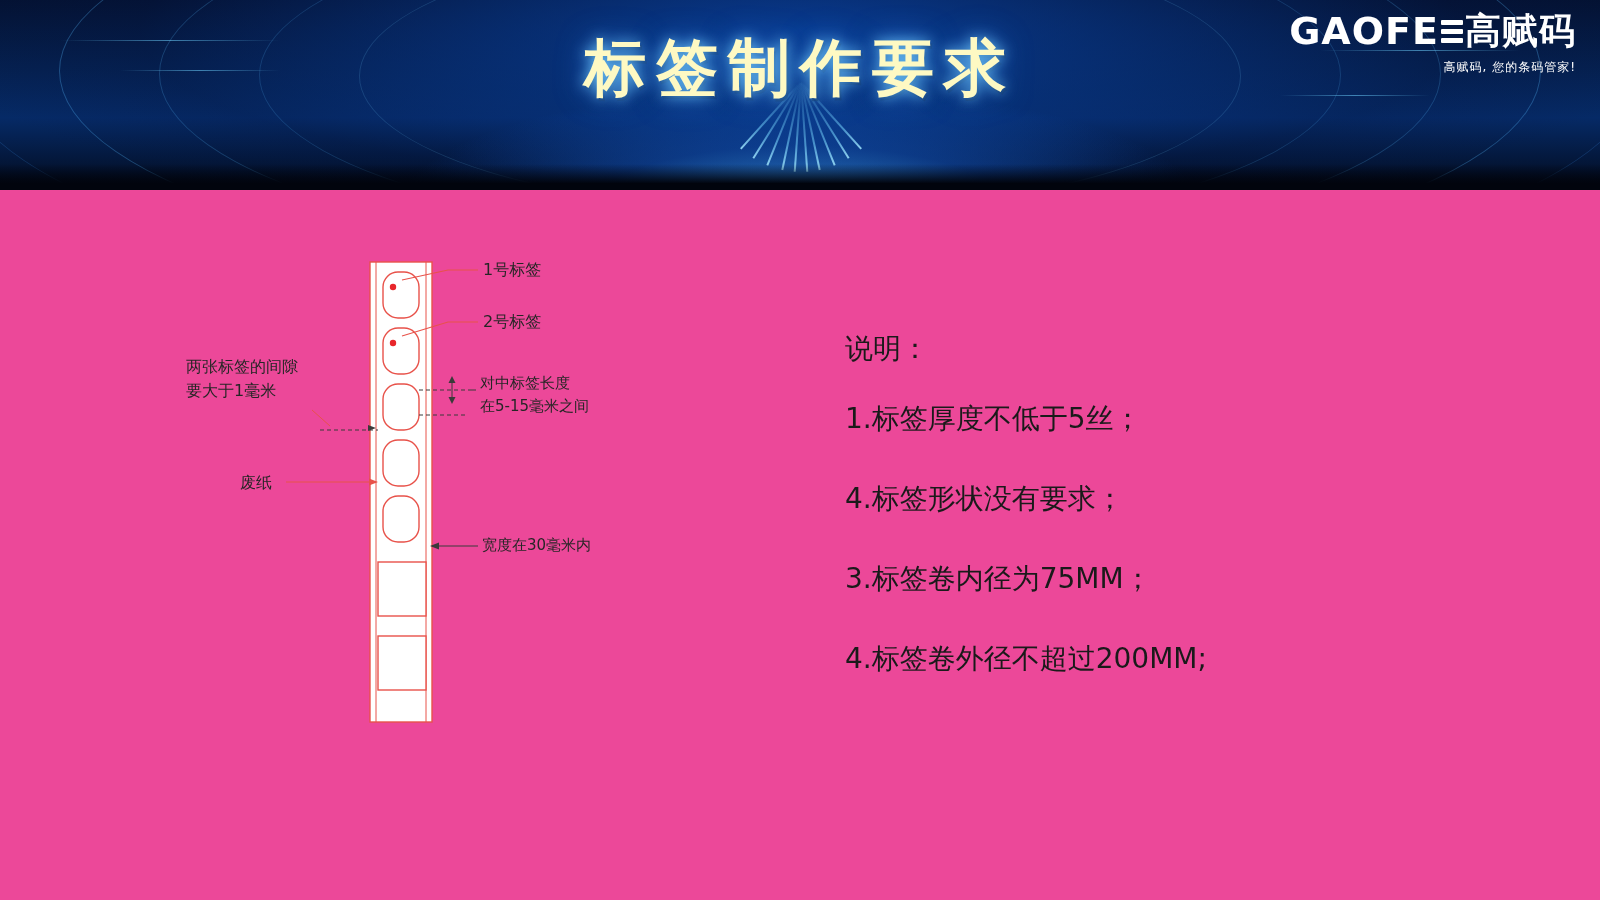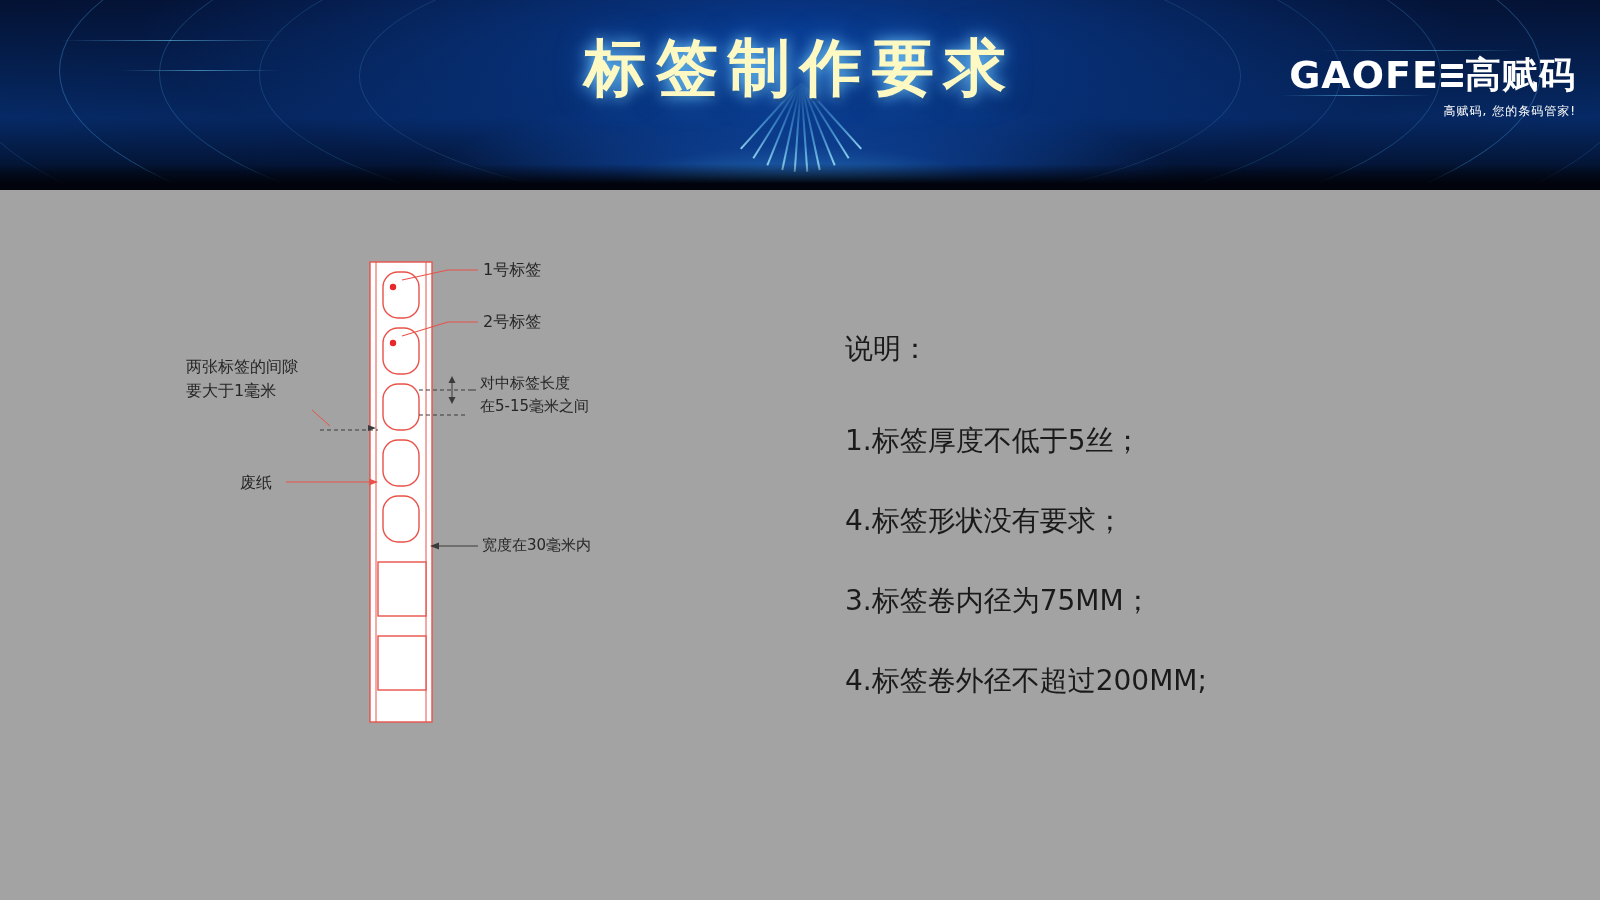--- a/index.html
+++ b/index.html
@@ -86,21 +86,20 @@
     position: absolute;
     right: 24px;
     top: 12px;
     text-align: right;
   }
   .logo-row {
     display: flex;
     align-items: center;
     justify-content: flex-end;
     gap: 2px;
-    margin-top: 44px;
   }
   .logo-gaofe {
     font-family: "DejaVu Sans", sans-serif;
     font-size: 38px;
     font-weight: bold;
     color: #ffffff;
     letter-spacing: 1px;
     line-height: 1;
   }
   .logo-bars {
@@ -133,21 +132,21 @@
     letter-spacing: 1px;
   }
 
   
   .content {
     position: absolute;
     left: 0;
     top: 190px;
     width: 1600px;
     height: 710px;
-    background: #a3a3a3;
+    background: #ec4899;
   }
 
   
   .diagram {
     position: absolute;
     left: 180px;
     top: 60px;
     width: 680px;
     height: 500px;
   }
@@ -161,21 +160,21 @@
   .right-panel {
     position: absolute;
     left: 845px;
     top: 140px;
     width: 640px;
   }
   .right-panel .heading {
     font-family: "DejaVu Sans", sans-serif;
     font-size: 28px;
     color: #1a1a1a;
-    margin-bottom: 54px;
+    margin-bottom: 32px;
   }
   .right-panel .line {
     font-family: "DejaVu Sans", sans-serif;
     font-size: 28px;
     color: #1a1a1a;
     margin-bottom: 42px;
     white-space: nowrap;
   }
   .right-panel .line:last-child { margin-bottom: 16px; }
 </style>

